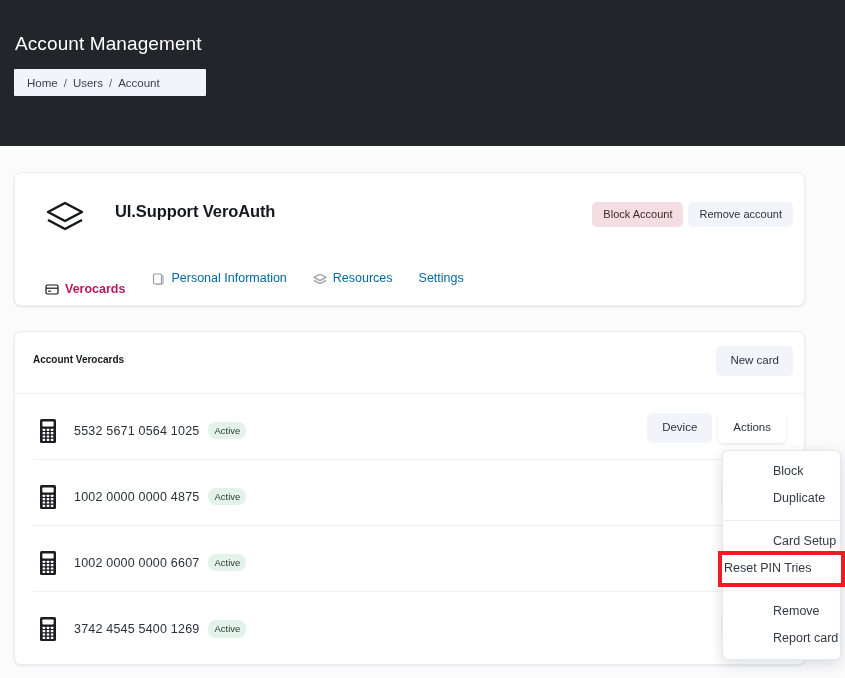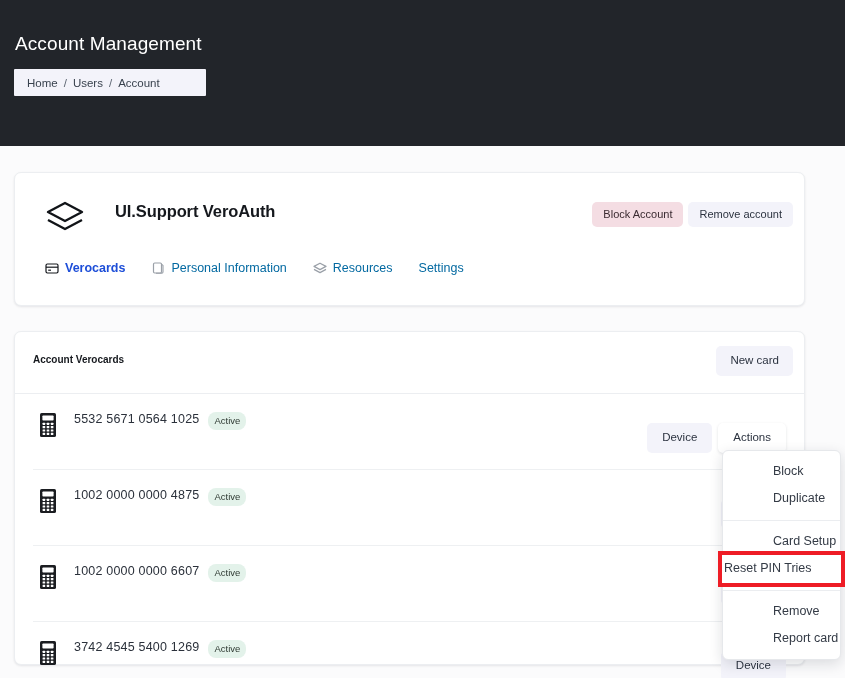--- a/index.html
+++ b/index.html
@@ -70,43 +70,43 @@
 
   .tabs {
     position: absolute; left: 30px; top: 88px;
     display: flex; align-items: center; gap: 26px;
   }
   .tab {
     display: flex; align-items: center; gap: 6px;
     font-size: 12.5px; color: #0369a1; cursor: pointer;
     line-height: 1;
   }
-  .tab.active { color: #1d4ed8; font-weight: bold; }
+  .tab.active { color: #be185d; font-weight: bold; margin-top: 21px; }
   .tab-ico { display: flex; align-items: center; }
 
   
   #verocards-card { top: 331px; height: 334px; }
   .vc-head {
     position: relative; height: 62px;
     border-bottom: 1px solid #eceef1;
   }
   .vc-title {
     position: absolute; left: 18px; top: 22px;
     font-size: 10px; font-weight: bold; color: #15181d;
   }
   .vc-newcard {
     position: absolute; right: 11px; top: 14px;
     font-size: 11.5px; padding: 9px 14px;
   }
 
   .vc-row {
     position: relative; height: 58px;
-    margin: 18px 18px;
+    margin: 8px 18px;
     border-bottom: 1px solid #eef0f2;
-    display: flex; align-items: flex-start;
+    display: flex; align-items: center;
   }
   .vc-row:last-child { border-bottom: none; }
   .dev-ico { width: 18px; height: 26px; margin-left: 6px; flex: none; }
   .vc-number {
     margin-left: 17px;
     font-size: 12.5px; color: #2b313b; letter-spacing: 0.2px;
   }
   .badge {
     margin-left: 9px;
     background: #e3f2ea; color: #2f3a33;

